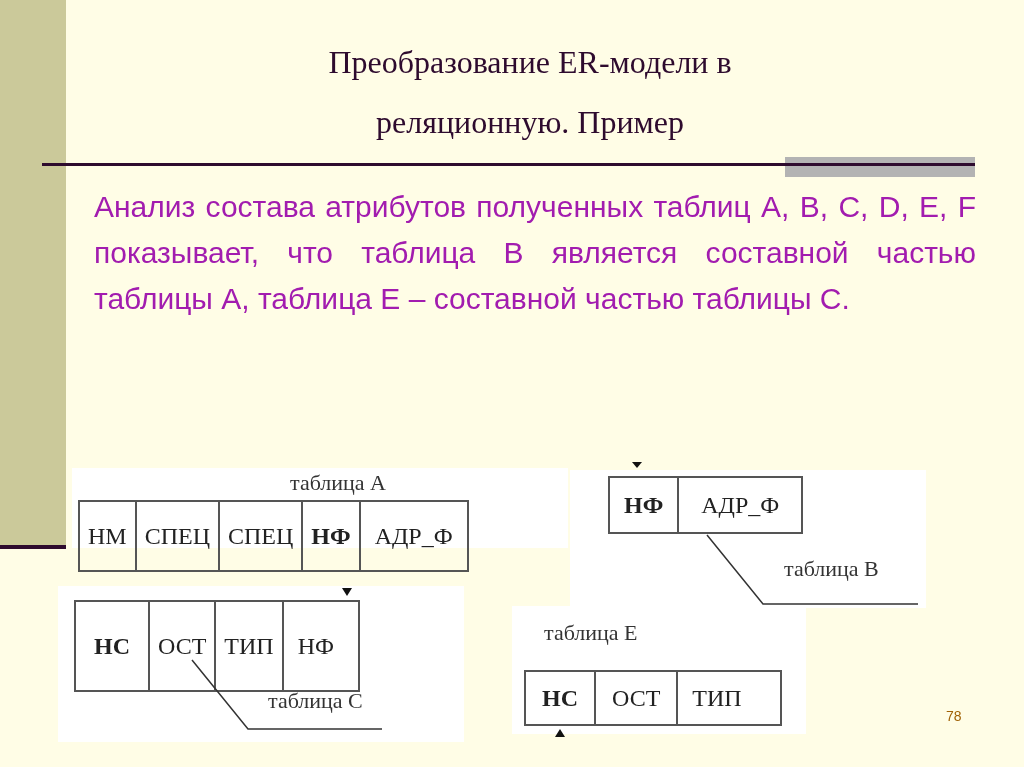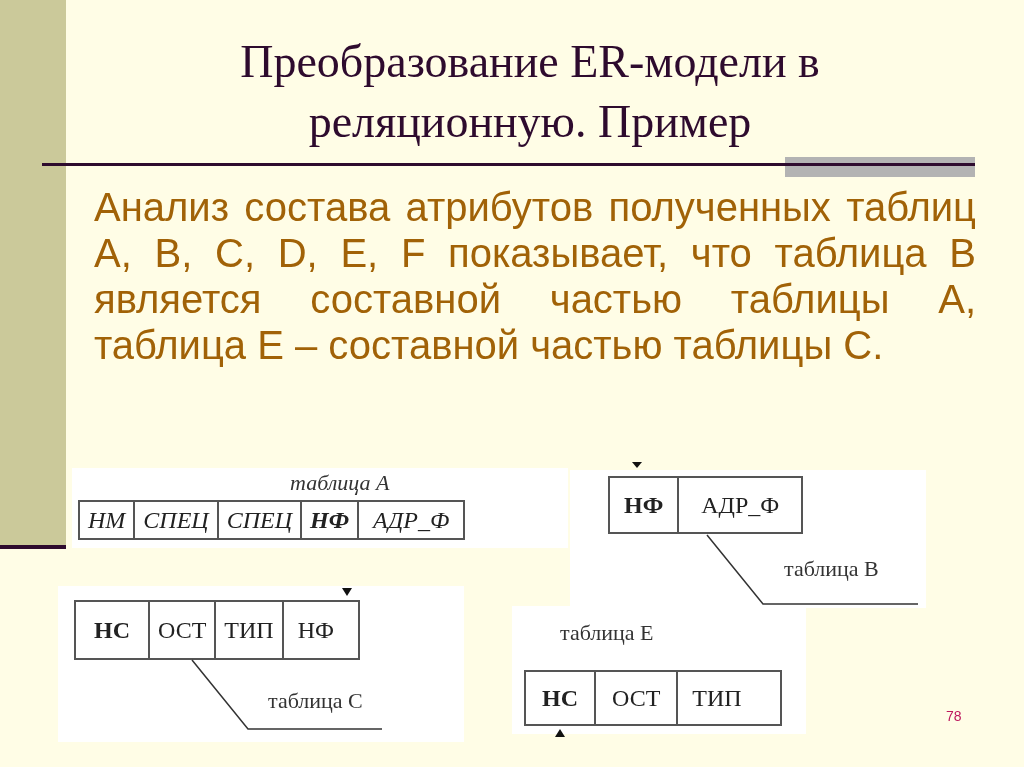--- a/index.html
+++ b/index.html
@@ -1,52 +1,52 @@
 <!DOCTYPE html>
 <html><head>
 <meta charset="utf-8">
 <style>
   html, body { margin:0; padding:0; }
   body { width:1024px; height:767px; overflow:hidden; background:#fffde6; position:relative; font-family:"Liberation Sans", sans-serif; }
   .left-bar { position:absolute; left:0; top:0; width:66px; height:548px; background:#cbc99a; }
   .left-bar-line { position:absolute; left:0; top:545px; width:66px; height:4px; background:#2e0b2e; }
-  .title { position:absolute; left:90px; top:32px; width:880px; text-align:center; font-family:"Liberation Serif", serif; font-size:46px; line-height:60px; color:#2e0b2e; }
+  .title { position:absolute; left:90px; top:32px; width:880px; text-align:center; font-family:"Liberation Serif", serif; font-size:32px; line-height:60px; color:#2e0b2e; }
   .title-rule-gray { position:absolute; left:785px; top:157px; width:190px; height:20px; background:#b3b3b3; }
   .title-rule { position:absolute; left:42px; top:163px; width:933px; height:3px; background:#2e0b2e; }
-  .body-text { position:absolute; left:94px; top:184px; width:882px; font-size:40px; line-height:46px; color:#a16207; text-align:justify; }
+  .body-text { position:absolute; left:94px; top:184px; width:882px; font-size:30px; line-height:46px; color:#a21caf; text-align:justify; }
   .body-text p { margin:0 0 8px 0; }
   .fig { position:absolute; background:#ffffff; }
   .tbl { position:absolute; border-collapse:collapse; font-family:"Liberation Serif", serif; font-size:24px; color:#222; }
-  .tbl td { border:2px solid #555; padding:0 8px; height:36px; text-align:center; white-space:nowrap; }
+  .tbl td { border:2px solid #555; padding:16px 8px; height:36px; text-align:center; white-space:nowrap; }
   .tbl td.key { font-weight:bold; }
   .cap { position:absolute; font-family:"Liberation Serif", serif; font-size:22px; color:#333; white-space:nowrap; }
   .arrow { position:absolute; width:0; height:0; border-left:5px solid transparent; border-right:5px solid transparent; }
   .arrow.down { border-top:8px solid #111; }
   .arrow.up { border-bottom:8px solid #111; }
-  .page-num { position:absolute; left:946px; top:708px; font-size:14px; color:#be185d; }
+  .page-num { position:absolute; left:946px; top:708px; font-size:14px; color:#a16207; }
   svg.lines { position:absolute; left:0; top:0; pointer-events:none; }
 </style>
 </head>
 <body>
 
 <div class="left-bar"></div>
 <div class="left-bar-line"></div>
 
 <div class="title">
   <div>Преобразование ER-модели в</div>
   <div>реляционную. Пример</div>
 </div>
 <div class="title-rule-gray"></div>
 <div class="title-rule"></div>
 
 <div class="body-text">
   <p>Анализ состава атрибутов полученных таблиц A, B, C, D, E, F показывает, что таблица B является составной частью таблицы A, таблица E – составной частью таблицы С.</p>
 </div>
 
-<div class="fig" style="left:72px; top:468px; width:496px; height:80px;font-style:italic;">
+<div class="fig" style="left:72px; top:468px; width:496px; height:80px;">
   <div class="cap" style="left:218px; top:2px;">таблица А</div>
   <table class="tbl" style="left:6px; top:32px;">
     <tbody>
         <tr>
       <td>НМ</td>
       <td>СПЕЦ</td>
       <td>СПЕЦ</td>
       <td class="key">НФ</td>
       <td style="padding:0 14px;">АДР_Ф</td>
     </tr>
@@ -76,21 +76,21 @@
       <td style="height:56px;">ТИП</td>
       <td style="height:56px; padding:0 24px 0 14px;">НФ</td>
     </tr>
   </tbody>
     </table>
   <div class="cap" style="left:210px; top:102px;">таблица С</div>
 </div>
 <div class="arrow down" style="left:342px; top:588px;"></div>
 
 <div class="fig" style="left:512px; top:606px; width:294px; height:128px;">
-  <div class="cap" style="left:48px; top:14px;">таблица Е</div>
+  <div class="cap" style="left:32px; top:14px;">таблица Е</div>
   <table class="tbl" style="left:12px; top:64px;">
     <tbody>
         <tr>
       <td class="key" style="height:52px; padding:0 16px;">НС</td>
       <td style="height:52px; padding:0 16px;">ОСТ</td>
       <td style="height:52px; padding:0 38px 0 14px;">ТИП</td>
     </tr>
   </tbody>
     </table>
 </div>

